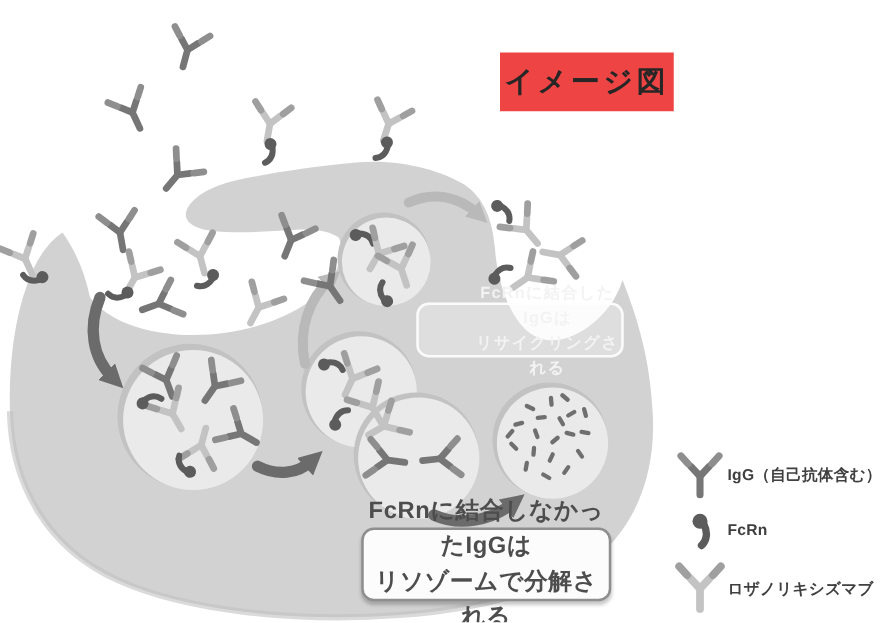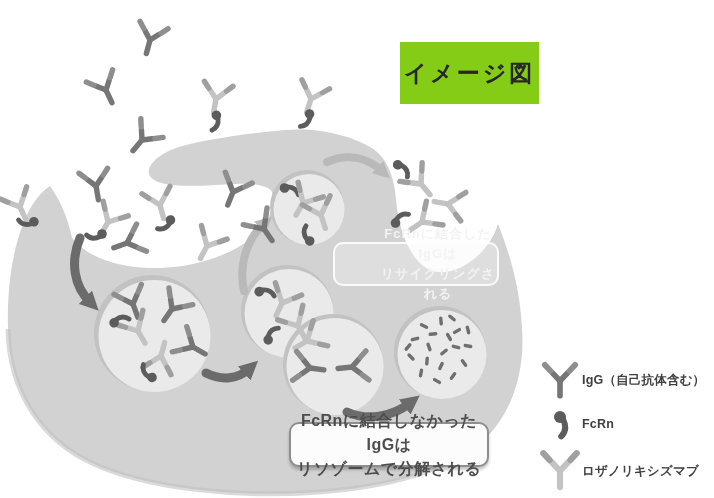--- a/index.html
+++ b/index.html
@@ -1,28 +1,28 @@
 <!DOCTYPE html>
 <html><head>
 <meta charset="utf-8">
 <style>
   html,body{margin:0;padding:0;background:#fff;font-family:"Liberation Sans","DejaVu Sans",sans-serif;}
   #stage{position:relative;width:714px;height:498px;background:#ffffff;overflow:hidden;}
   #scene-svg{position:absolute;left:0;top:0;}
   .overlay{position:absolute;box-sizing:border-box;display:flex;align-items:center;justify-content:center;text-align:center;}
-  .title-box{left:400px;top:42px;width:139px;height:62px;background:#84cc16;color:#262626;
+  .title-box{left:400px;top:42px;width:139px;height:47px;background:#ef4444;color:#262626;
     font-size:23px;font-weight:600;letter-spacing:3px;}
   .pino-box{left:168px;top:152px;width:104px;height:33px;background:#fdfdfd;border:2px solid #9c9c9c;
     border-radius:9px;color:#565656;font-size:13.5px;font-weight:700;letter-spacing:1.5px;
     box-shadow:0 2px 2px rgba(0,0,0,.15);}
   .recycle-box{left:333px;top:242px;width:166px;height:44px;background:rgba(246,246,246,.35);
     border:2px solid rgba(255,255,255,.9);border-radius:10px;color:#f3f3f3;font-size:13px;
     font-weight:700;letter-spacing:1px;line-height:1.55;white-space:pre-line;padding-left:44px;}
-  .lyso-box{left:289px;top:422px;width:200px;height:45px;background:#fcfcfc;border:2px solid #8e8e8e;
-    border-radius:10px;color:#4d4d4d;font-size:16px;font-weight:700;letter-spacing:.5px;line-height:1.5;
+  .lyso-box{left:289px;top:422px;width:200px;height:59px;background:#fcfcfc;border:2px solid #8e8e8e;
+    border-radius:10px;color:#4d4d4d;font-size:19px;font-weight:700;letter-spacing:.5px;line-height:1.5;
     white-space:pre-line;box-shadow:0 3px 3px rgba(0,0,0,.22);}
   .legend{position:absolute;left:538px;top:358px;width:176px;display:flex;flex-direction:column;}
   .legend-row{display:flex;align-items:center;}
   .legend-row.r1{height:44px;} .legend-row.r2{height:44px;} .legend-row.r3{height:50px;}
   .legend-icon{width:44px;display:flex;align-items:center;justify-content:center;flex:0 0 44px;}
   .legend-label{font-size:12.5px;font-weight:700;color:#404040;letter-spacing:.2px;white-space:nowrap;}
   .seg-d1{stroke:#767676;} .seg-d2{stroke:#8e8e8e;}
   .seg-l1{stroke:#c3c3c3;} .seg-l2{stroke:#9f9f9f;}
   .ab line{stroke-width:5.4;stroke-linecap:round;}
 </style>

